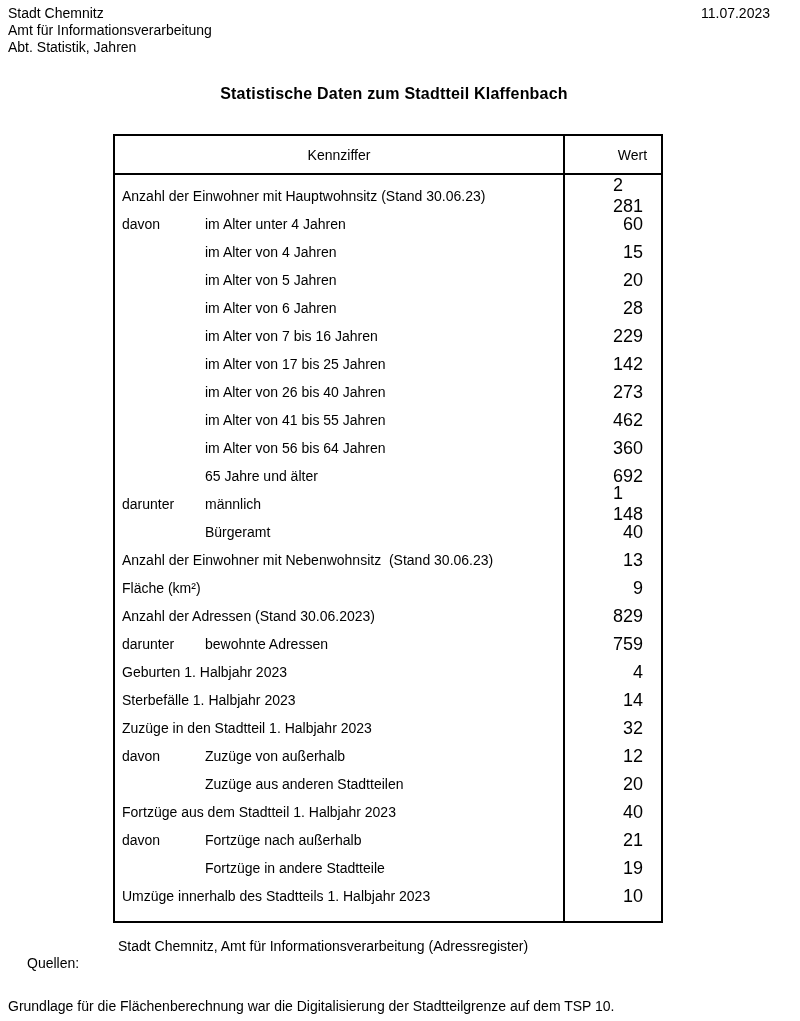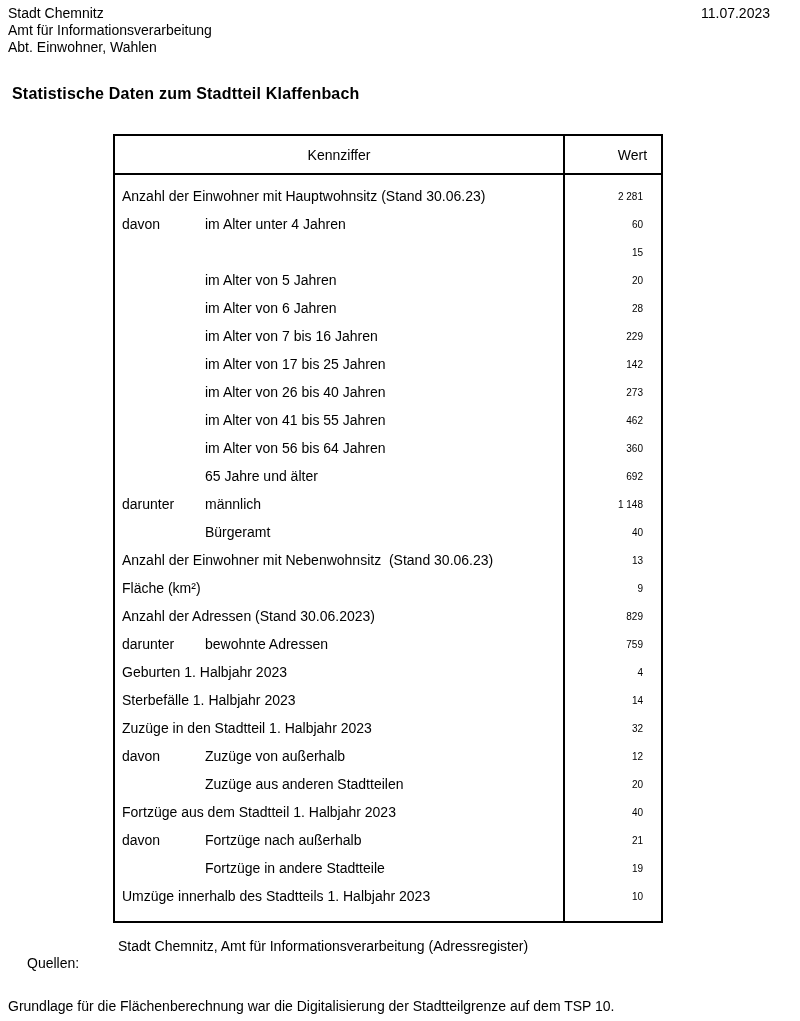--- a/index.html
+++ b/index.html
@@ -8,22 +8,22 @@
     width:800px; height:1021px;
     font-family:"Liberation Sans", sans-serif;
     color:#000;
   }
   .page { position:relative; width:800px; height:1021px; background:#fff; overflow:hidden;padding-left:20px; }
 
   .org-block { position:absolute; top:5px; left:8px; font-size:14px; line-height:17px; }
   .doc-date  { position:absolute; top:5px; right:30px; font-size:14px; }
 
   .doc-title {
-    position:absolute; top:85px; left:12px; width:784px;
-    font-size:16px; font-weight:bold;
+    position:absolute; top:85px; left:2px; width:784px;
+    text-align:center; font-size:16px; font-weight:bold;
     letter-spacing:0.2px;
   }
 
   .stat-table {
     position:absolute; top:134px; left:113px;
     width:550px; height:789px;
     border:2px solid #000; background:#fff;
   }
   .col-divider {
     position:absolute; top:0; bottom:0; left:448px; width:2px; background:#000;
@@ -35,36 +35,36 @@
 
   .tbody { padding:7px 0 10px 0; }
   .trow { display:flex; height:28px; }
   .cell-label {
     width:500px; display:flex; align-items:center;
     padding-left:7px; font-size:14px; white-space:pre;
   }
   .prefix { width:83px; flex:none; }
   .cell-value {
     flex:1; display:flex; align-items:center; justify-content:flex-end;
-    padding-right:18px; font-size:10px;
+    padding-right:18px; font-size:18px;
   }
 
   .sources { position:absolute; top:937px; left:27px; display:flex; font-size:14px; line-height:19px; }
   .sources-label { width:91px; flex:none;margin-top:17px; }
   .footnote { position:absolute; top:998px; left:8px; font-size:14px; }
 </style>
 </head>
 <body>
 
 <div class="page">
 
   <div class="org-block">
     <div>Stadt Chemnitz</div>
     <div>Amt für Informationsverarbeitung</div>
-    <div>Abt. Einwohner, Wahlen</div>
+    <div>Abt. Statistik, Jahren</div>
   </div>
 
   <div class="doc-date">11.07.2023</div>
 
   <div class="doc-title">Statistische Daten zum Stadtteil Klaffenbach</div>
 
   <div class="stat-table">
     <div class="col-divider"></div>
     <div class="thead">
       <div class="th th-kennziffer">Kennziffer</div>
@@ -81,20 +81,24 @@
 
     <div class="trow">
       <div class="cell-label">
         <span class="prefix">davon</span>
         <span class="label">im Alter unter 4 Jahren</span>
       </div>
       <div class="cell-value">60</div>
     </div>
 
     <div class="trow">
+      <div class="cell-label">
+        <span class="prefix"></span>
+        <span class="label">im Alter von 4 Jahren</span>
+      </div>
       <div class="cell-value">15</div>
     </div>
 
     <div class="trow">
       <div class="cell-label">
         <span class="prefix"></span>
         <span class="label">im Alter von 5 Jahren</span>
       </div>
       <div class="cell-value">20</div>
     </div>

